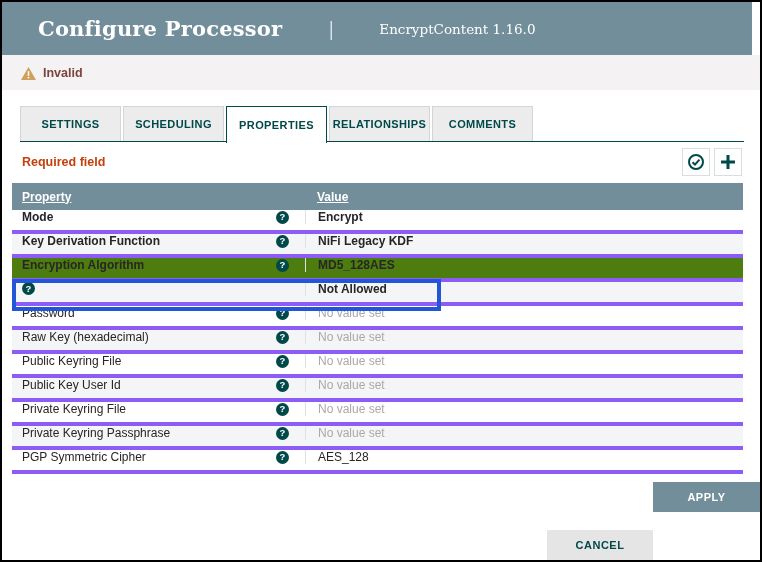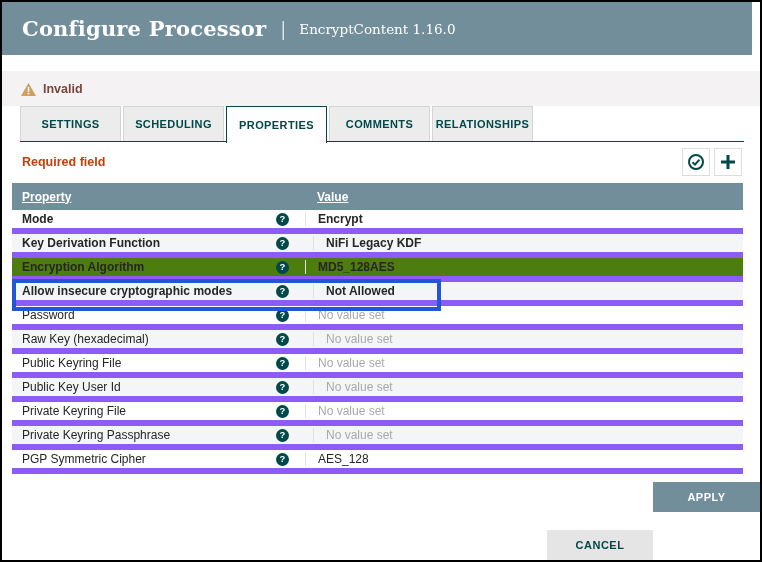--- a/index.html
+++ b/index.html
@@ -3,29 +3,29 @@
 <meta charset="utf-8">
 <style>
   html,body{margin:0;padding:0;background:#fff;font-family:"Liberation Sans",sans-serif;}
   .dialog{
     position:relative;width:762px;height:562px;box-sizing:border-box;
     border:2px solid #000;background:#fff;overflow:hidden;
   }
   
   .titlebar{
     position:absolute;top:0;left:0;right:8px;height:53px;background:#728E9B;
-    display:flex;align-items:center;padding-left:20px;box-sizing:border-box;
+    display:flex;align-items:center;padding-left:36px;box-sizing:border-box;gap:32px;
   }
   .title{font-family:"DejaVu Serif",serif;font-weight:bold;font-size:21px;color:#fff;letter-spacing:.2px;}
   .title-sep{color:rgba(255,255,255,.75);font-size:18px;font-weight:300;margin:0 13px 0 14px;font-family:"DejaVu Serif",serif;}
   .subtitle{font-family:"DejaVu Serif",serif;font-size:13.5px;color:#fff;font-weight:normal;text-align:right;}
   
   .statusbar{
     position:absolute;top:53px;left:0;right:0;height:35px;background:#F4F2F2;
-    display:flex;align-items:center;padding-left:19px;box-sizing:border-box;margin-top:16px;
+    display:flex;align-items:center;padding-left:19px;box-sizing:border-box;
   }
   .warn-icon{width:15px;height:13px;margin-right:7px;display:inline-block;}
   .status-text{font-size:12.5px;font-weight:bold;color:#7A453E;}
   
   .tabstrip{
     position:absolute;top:103px;left:18px;width:724px;height:37px;
     border-bottom:1.5px solid #004849;box-sizing:border-box;display:flex;align-items:flex-end;
   }
   .tab{
     height:35px;width:101px;margin-right:2px;box-sizing:border-box;
@@ -48,24 +48,24 @@
   .icon-btn svg{display:block;}
   
   .ptable{position:absolute;top:181px;left:10px;width:731px;}
   .thead{
     height:27px;background:#728E9B;display:flex;align-items:center;
     color:#fff;font-size:12px;font-weight:bold;text-decoration:underline;
   }
   .th-property{width:293px;padding-left:10px;box-sizing:border-box;}
   .th-value{flex:1;padding-left:12px;}
   .trow{
-    height:24px;display:flex;align-items:center;border-bottom:6px solid #8b5cf6;
+    height:24px;display:flex;align-items:flex-start;border-bottom:4px solid #8b5cf6;
     background:#fff;font-size:12px;color:#262626;box-sizing:border-box;
   }
-  .trow.stripe{background:#F4F5F7;gap:8px;}
+  .trow.stripe{background:#F4F5F7;}
   .trow.hl-yellow{background:#4d7c0f;}
   .cell{display:flex;align-items:center;box-sizing:border-box;}
   .cell-prop{width:293px;padding:0 16px 0 10px;justify-content:space-between;}
   .cell-val{width:257px;border-left:1px solid #DCE3E8;padding-left:12px;}
   .cell-extra{flex:1;border-left:1px solid #DCE3E8;border-right:1px solid #DCE3E8;}
   .trow.req .pname,.trow.req .vtext{font-weight:bold;}
   .vtext.novalue{color:#A9A9A9;font-weight:normal;}
   .help-icon{
     flex:0 0 auto;width:13px;height:13px;border-radius:50%;background:#004849;color:#fff;
     font-size:9.5px;font-weight:bold;display:flex;align-items:center;justify-content:center;
@@ -104,22 +104,22 @@
         <rect x="6.7" y="9.8" width="1.6" height="1.6" fill="#fff"></rect>
       </svg>
     </span>
     <span class="status-text">Invalid</span>
   </div>
 
   <div class="tabstrip" id="tabstrip">
       <div class="tab">SETTINGS</div>
       <div class="tab">SCHEDULING</div>
       <div class="tab active">PROPERTIES</div>
+      <div class="tab">RELATIONSHIPS</div>
       <div class="tab">COMMENTS</div>
-      <div class="tab">RELATIONSHIPS</div>
     </div>
 
   <div class="toolbar">
     <span class="required-label">Required field</span>
     <span class="tool-icons">
       <button class="icon-btn">
         <span>
           <svg width="18" height="18" viewBox="0 0 18 18">
             <circle cx="9" cy="9" r="7" fill="none" stroke="#004849" stroke-width="2"></circle>
             <path d="M5.5 9.2 L8 11.6 L12.4 6.6" fill="none" stroke="#004849" stroke-width="2"></path>
@@ -168,21 +168,20 @@
             <span class="pname">Encryption Algorithm</span>
             <span class="help-icon">?</span>
           </div>
           <div class="cell cell-val">
             <span class="vtext">MD5_128AES</span>
           </div>
           <div class="cell cell-extra"></div>
         </div>
         <div class="trow stripe req">
           <div class="cell cell-prop">
-            <span class="pname">Allow insecure cryptographic modes</span>
             <span class="help-icon">?</span>
           </div>
           <div class="cell cell-val">
             <span class="vtext">Not Allowed</span>
           </div>
           <div class="cell cell-extra"></div>
         </div>
         <div class="trow">
           <div class="cell cell-prop">
             <span class="pname">Password</span>

